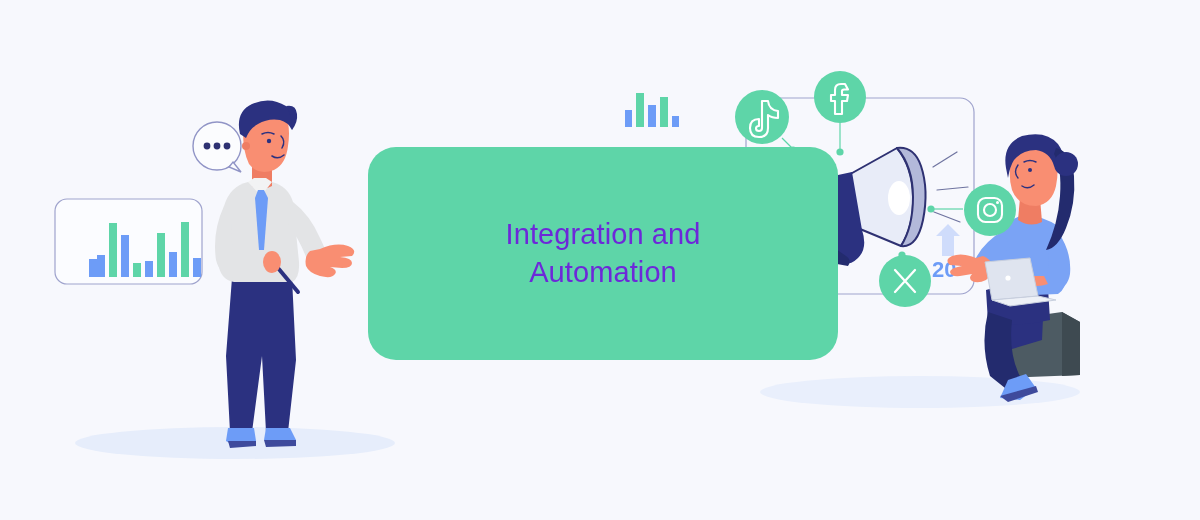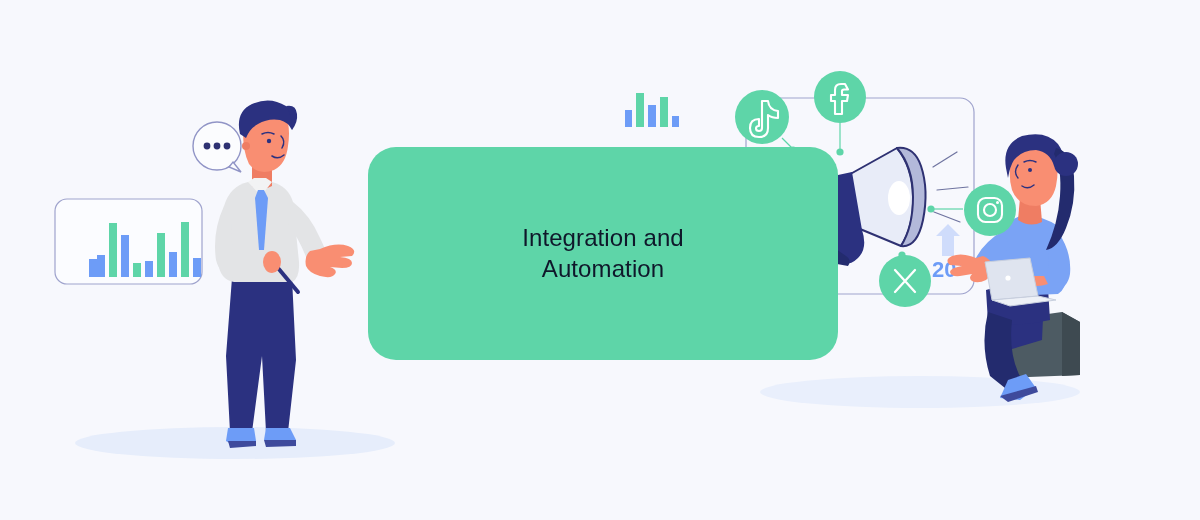--- a/index.html
+++ b/index.html
@@ -34,22 +34,22 @@
     width: 470px;
     height: 213px;
     background: #5ed5a8;
     border-radius: 28px;
     display: flex;
     align-items: center;
     justify-content: center;
     z-index: 20;
   }
   #hero-card-title {
-    color: #0f172a;
-    font-size: 24px;
+    color: #6d28d9;
+    font-size: 29px;
     line-height: 1.28;
     text-align: center;
     font-weight: 400;
     letter-spacing: 0.1px;
     white-space: pre-line;
     font-family: "Liberation Sans", sans-serif;
   }
   .svg-layer { z-index: 10; }
   .svg-top { z-index: 30; }
 </style>

